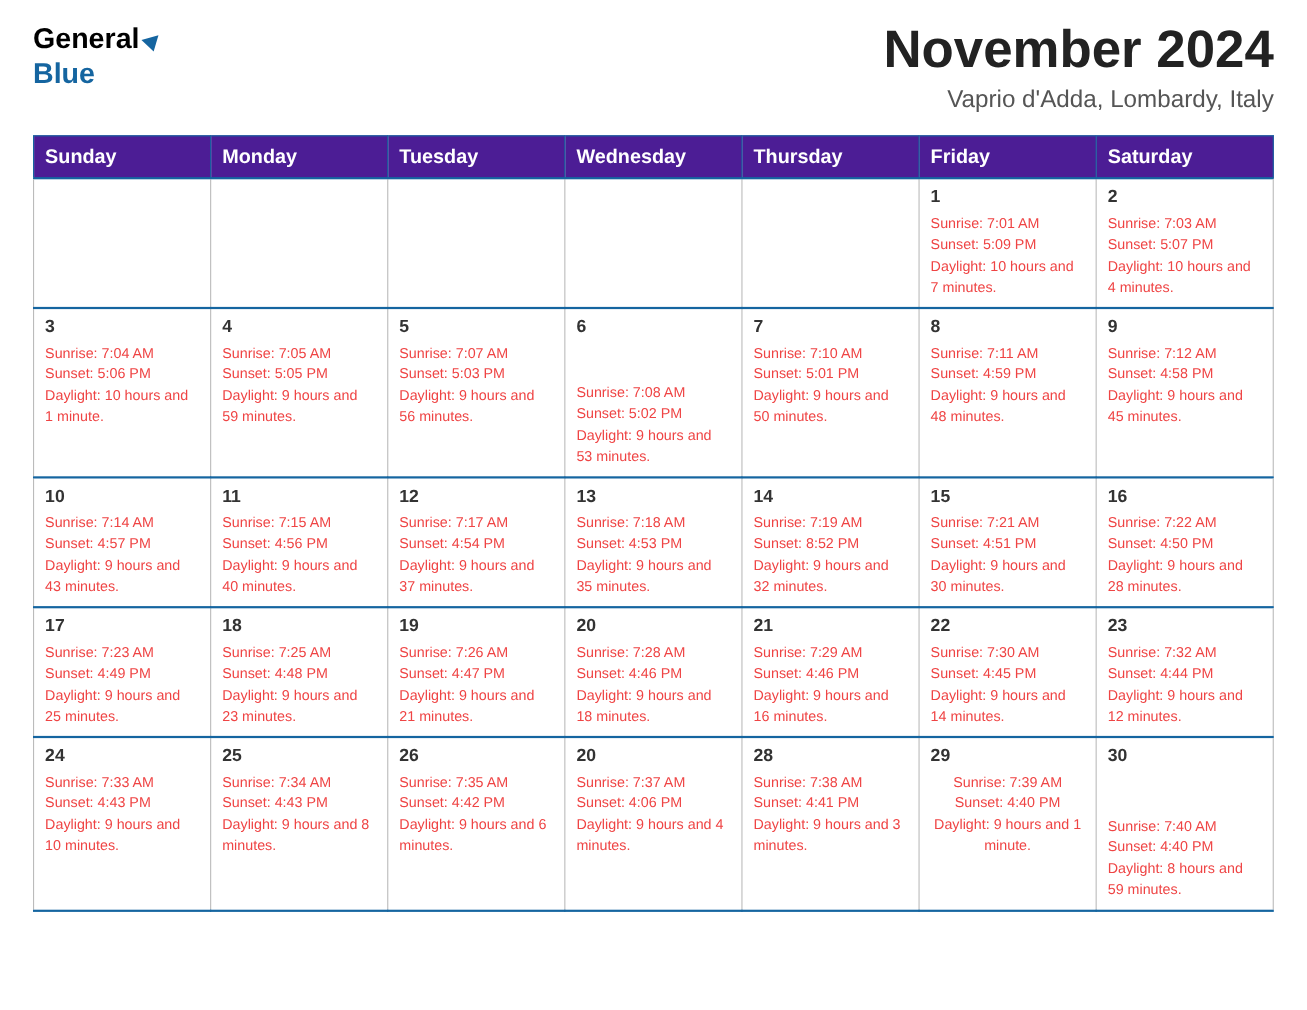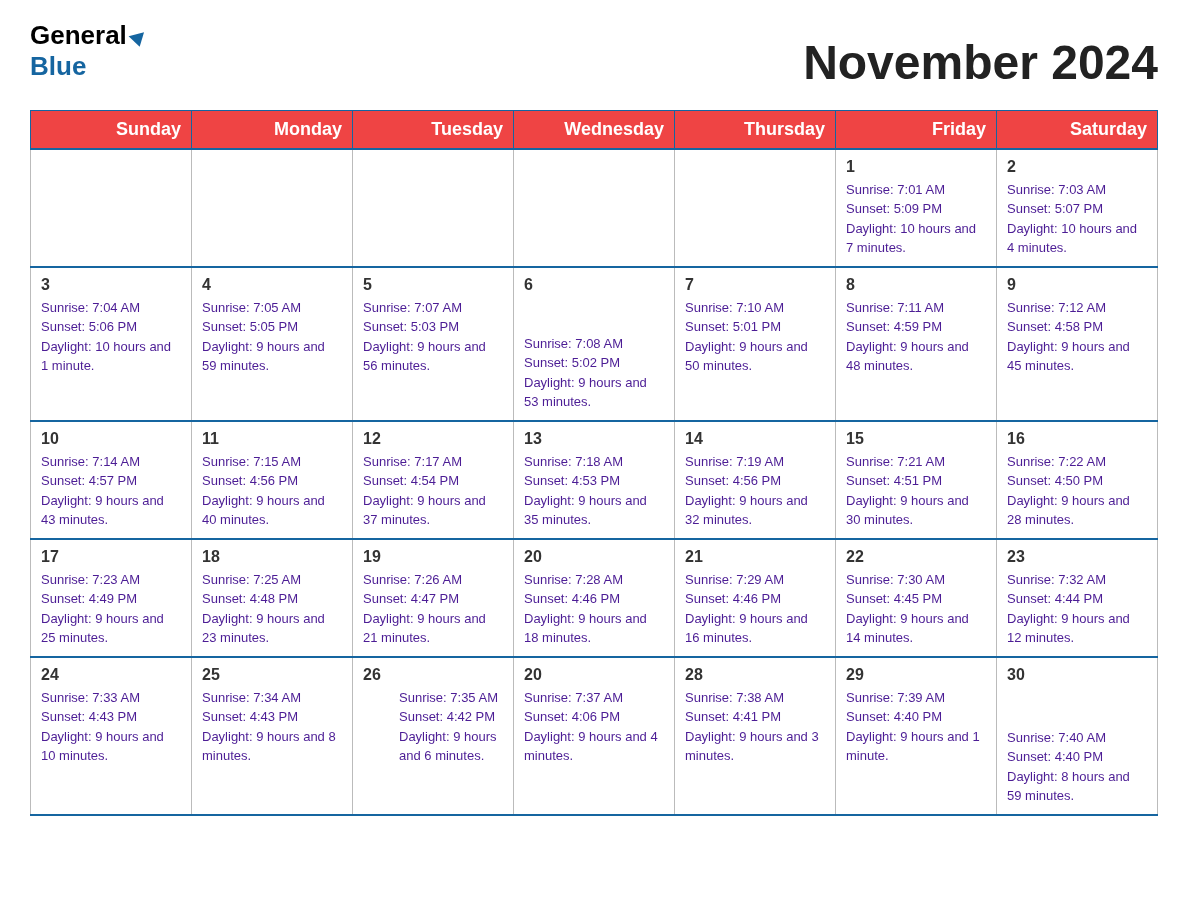--- a/index.html
+++ b/index.html
@@ -16,45 +16,44 @@
       align-items: flex-start;
       margin-bottom: 20px;
     }
     .logo {
       display: flex;
       flex-direction: column;
       align-items: flex-start;
     }
     .header-right {
       text-align: right;
-      margin-top: 17px;
     }
     .month-title {
       font-size: 48px;
       font-weight: bold;
       color: #222;
       line-height: 1.1;
     }
     .location {
       font-size: 22px;
       color: #555;
       margin-top: 4px;
     }
     .calendar {
       width: 100%;
       border-collapse: collapse;
       border: 1px solid #aaa;
     }
     .calendar th {
-      background: #ef4444;
+      background: #4c1d95;
       color: #fff;
       font-size: 18px;
       font-weight: bold;
       padding: 8px 10px;
-      text-align: right;
+      text-align: left;
       border: 1px solid #1565a0;
     }
     .calendar td {
       vertical-align: top;
       padding: 8px 10px;
       border: 1px solid #bbb;
       width: 14.28%;
       font-size: 13px;
       color: #333;
       min-height: 100px;
@@ -65,39 +64,40 @@
     }
     .day-number {
       font-size: 16px;
       font-weight: bold;
       color: #333;
       display: block;
       margin-bottom: 4px;
     }
     .day-info {
       font-size: 13px;
-      color: #4c1d95;
+      color: #ef4444;
       line-height: 1.5;
     }
     .empty-cell {
       background: #f9f9f9;
     }
   </style>
 </head>
 <body>
 
 <div class="header">
   <div class="logo">
     <div style="font-size:26px;font-weight:bold;color:#000000;line-height:1.2;">
       <span>General</span><span style="display:inline-block;width:0;height:0;border-left:8px solid transparent;border-right:8px solid transparent;border-top:13px solid #1565a0;margin-left:3px;transform:rotate(-15deg);position:relative;top:3px;"></span>
     </div>
     <div style="font-size:26px;font-weight:bold;color:#1565a0;line-height:1.2;">Blue</div>
   </div>
   <div class="header-right">
     <div class="month-title">November 2024</div>
+    <div class="location">Vaprio d'Adda, Lombardy, Italy</div>
   </div>
 </div>
 
 <table class="calendar">
   <thead>
     <tr>
     <th>Sunday</th>
         <th>Monday</th>
         <th>Tuesday</th>
         <th>Wednesday</th>
@@ -191,21 +191,21 @@
         </td>
         <td>
           <span class="day-number">13</span>
           <div class="day-info" style="white-space: pre-line;">Sunrise: 7:18 AM
 Sunset: 4:53 PM
 Daylight: 9 hours and 35 minutes.</div>
         </td>
         <td>
           <span class="day-number">14</span>
           <div class="day-info" style="white-space: pre-line;">Sunrise: 7:19 AM
-Sunset: 4:56 PM
+Sunset: 8:52 PM
 Daylight: 9 hours and 32 minutes.</div>
         </td>
         <td>
           <span class="day-number">15</span>
           <div class="day-info" style="white-space: pre-line;">Sunrise: 7:21 AM
 Sunset: 4:51 PM
 Daylight: 9 hours and 30 minutes.</div>
         </td>
         <td>
           <span class="day-number">16</span>
@@ -266,39 +266,39 @@
 Daylight: 9 hours and 10 minutes.</div>
         </td>
         <td>
           <span class="day-number">25</span>
           <div class="day-info" style="white-space: pre-line;">Sunrise: 7:34 AM
 Sunset: 4:43 PM
 Daylight: 9 hours and 8 minutes.</div>
         </td>
         <td>
           <span class="day-number">26</span>
-          <div class="day-info" style="white-space: pre-line; margin-left: 36px;">Sunrise: 7:35 AM
+          <div class="day-info" style="white-space: pre-line;">Sunrise: 7:35 AM
 Sunset: 4:42 PM
 Daylight: 9 hours and 6 minutes.</div>
         </td>
         <td>
           <span class="day-number">20</span>
           <div class="day-info" style="white-space: pre-line;">Sunrise: 7:37 AM
 Sunset: 4:06 PM
 Daylight: 9 hours and 4 minutes.</div>
         </td>
         <td>
           <span class="day-number">28</span>
           <div class="day-info" style="white-space: pre-line;">Sunrise: 7:38 AM
 Sunset: 4:41 PM
 Daylight: 9 hours and 3 minutes.</div>
         </td>
         <td>
           <span class="day-number">29</span>
-          <div class="day-info" style="white-space: pre-line;">Sunrise: 7:39 AM
+          <div class="day-info" style="white-space: pre-line; text-align: center;">Sunrise: 7:39 AM
 Sunset: 4:40 PM
 Daylight: 9 hours and 1 minute.</div>
         </td>
         <td>
           <span class="day-number">30</span>
           <div class="day-info" style="white-space: pre-line; margin-top: 44px;">Sunrise: 7:40 AM
 Sunset: 4:40 PM
 Daylight: 8 hours and 59 minutes.</div>
         </td>
       </tr>

